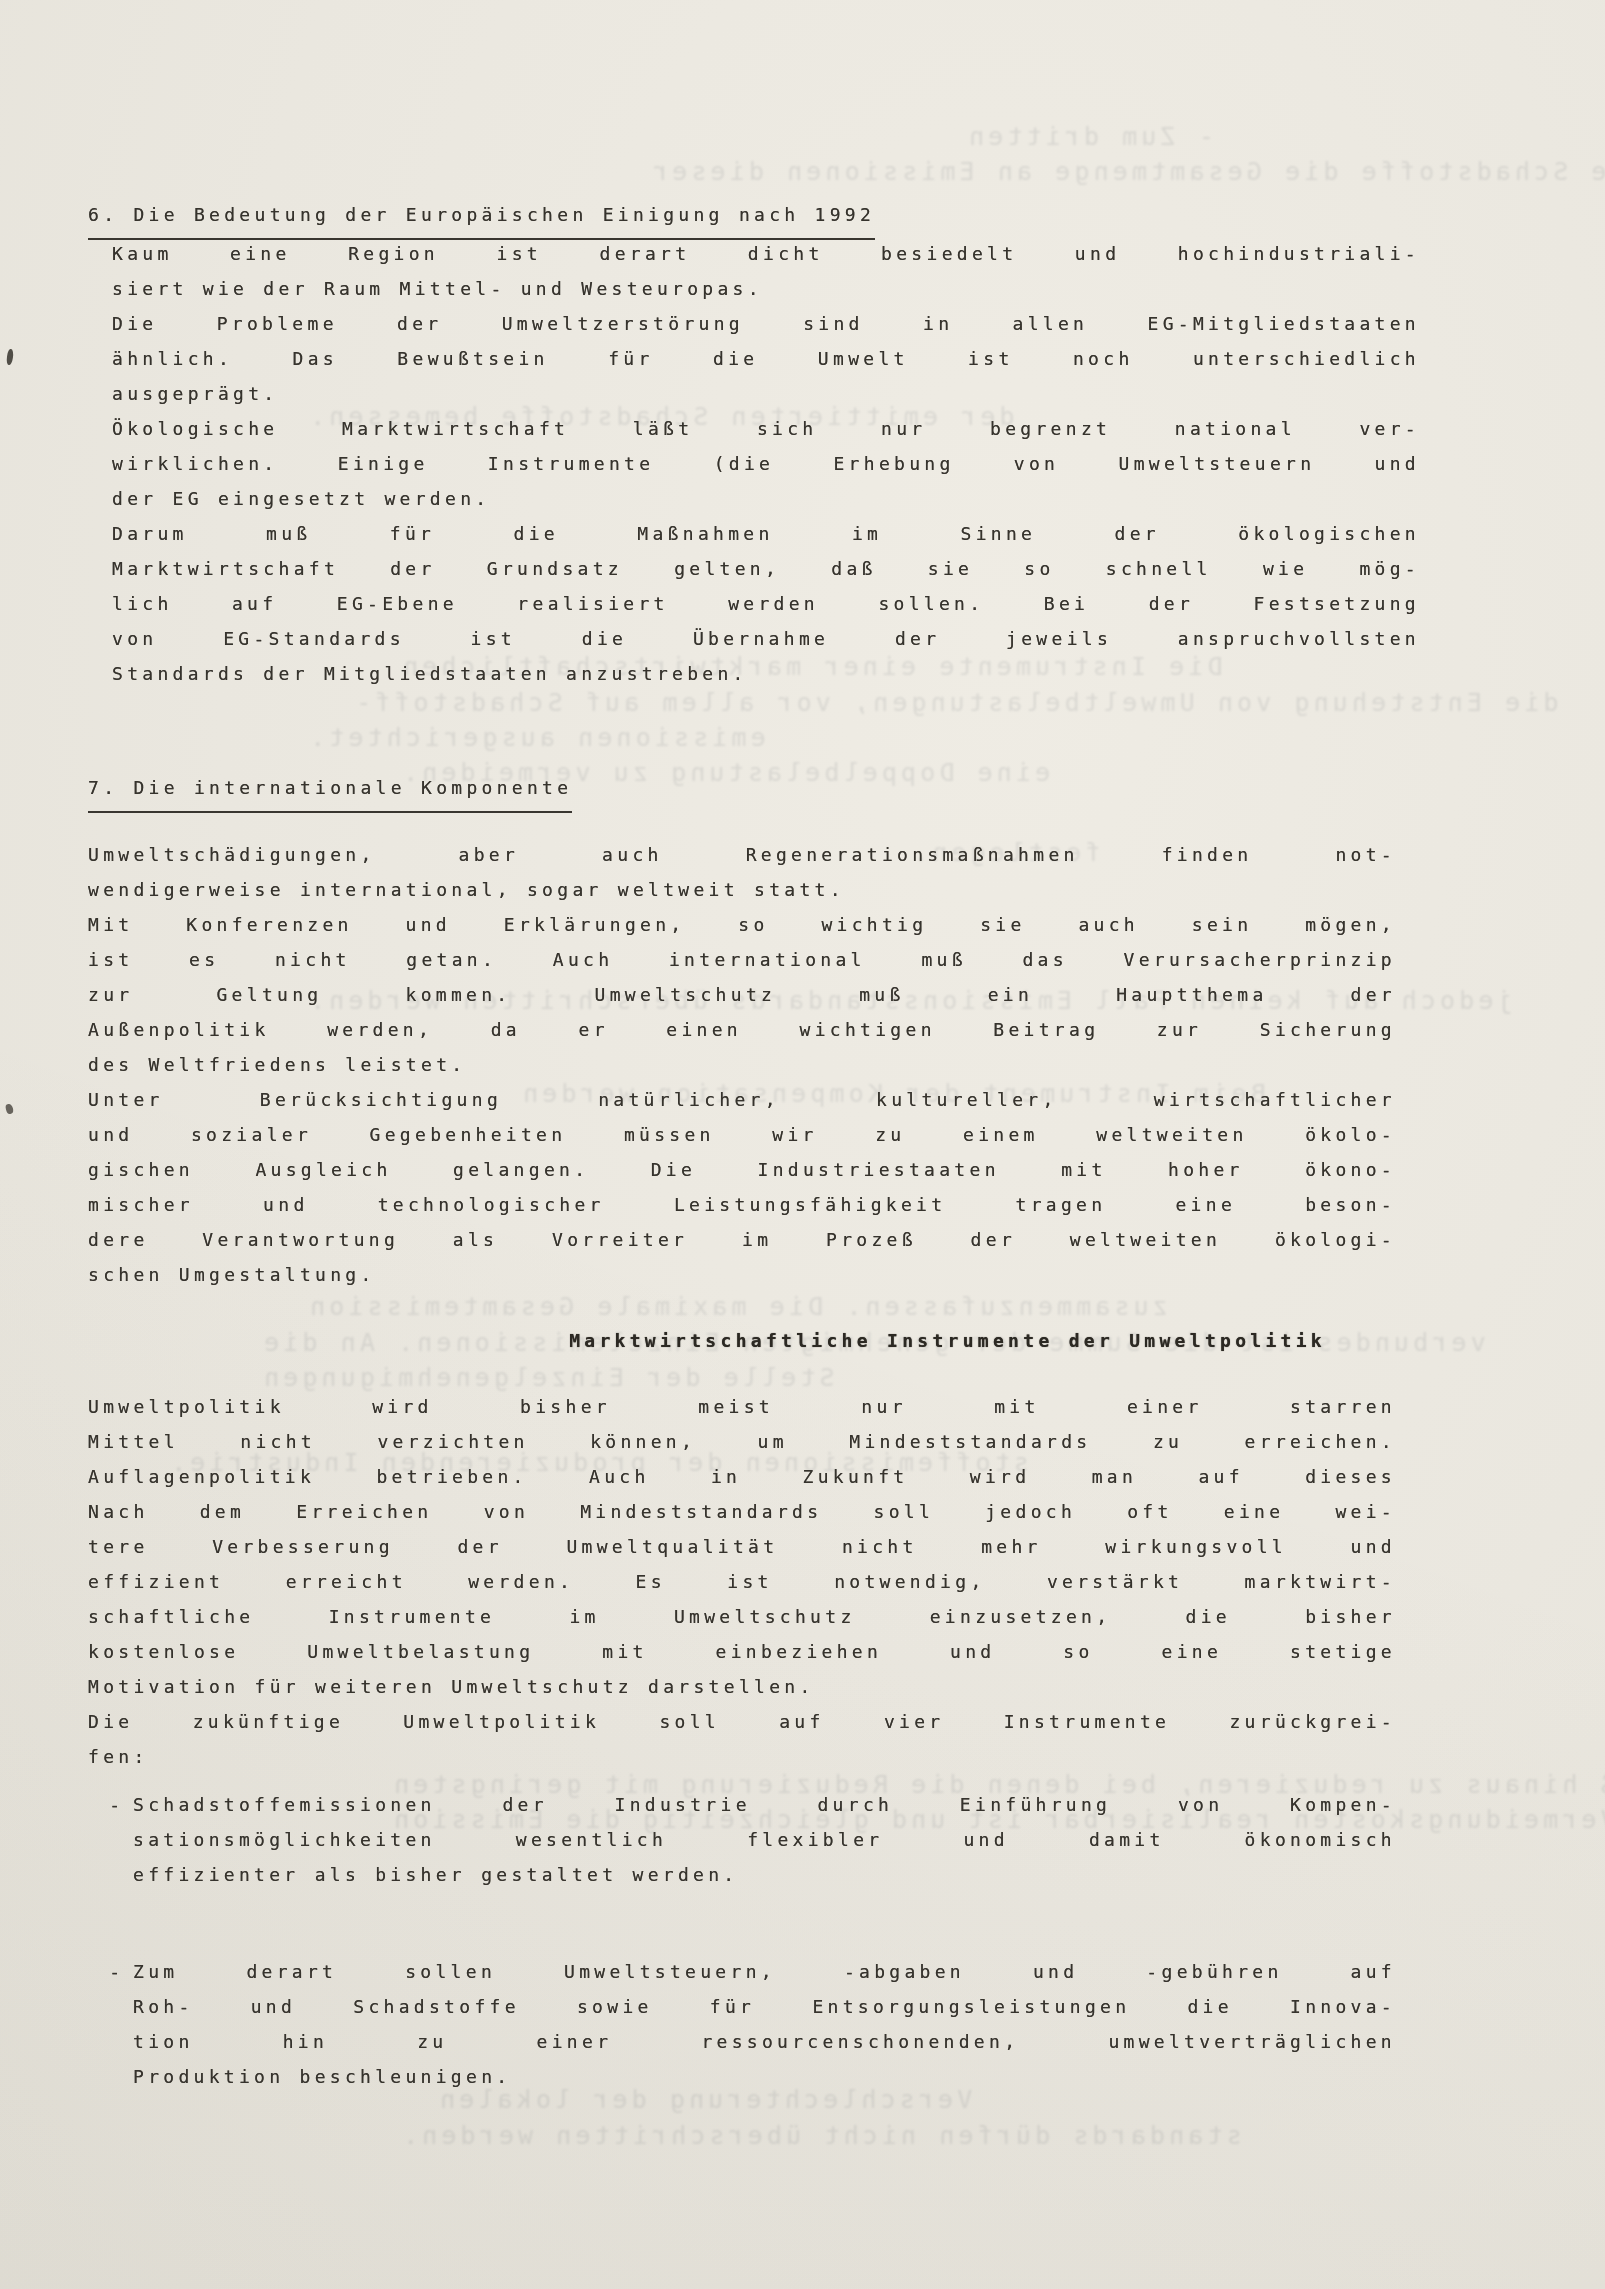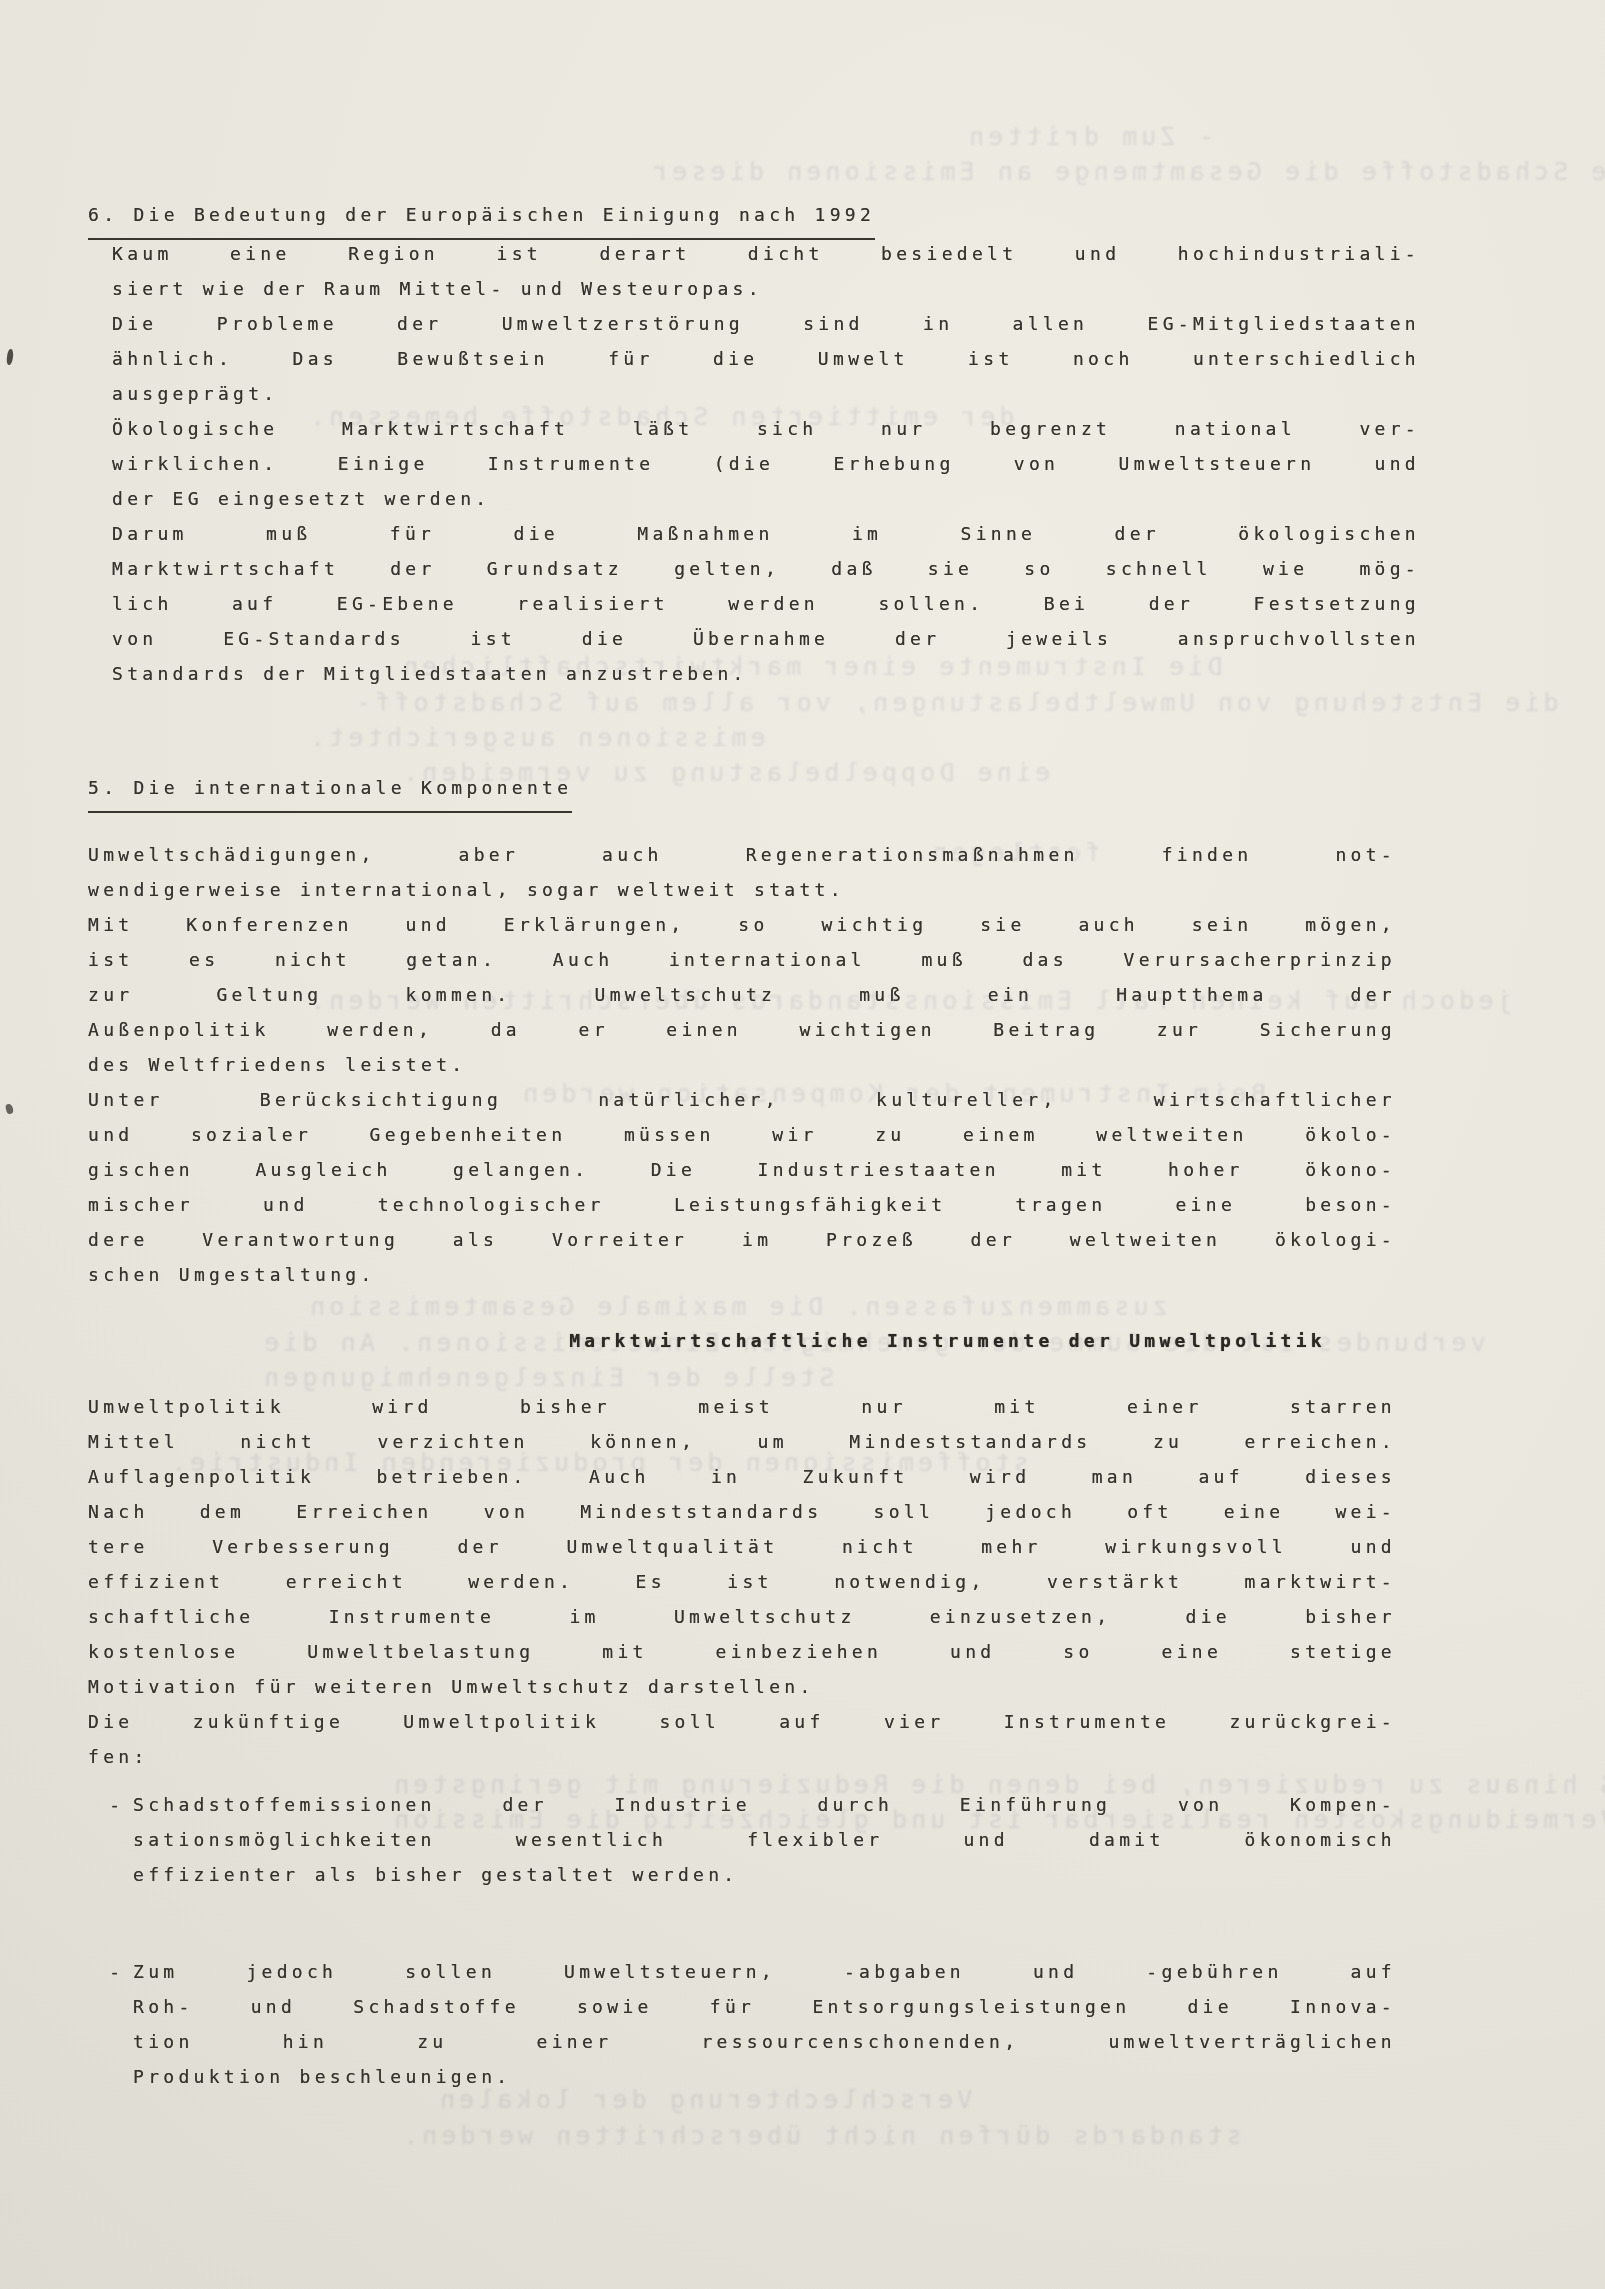--- a/index.html
+++ b/index.html
@@ -82,21 +82,21 @@
         <div class="line short">ausgeprägt.</div>
         <div class="line">Ökologische Marktwirtschaft läßt sich nur begrenzt national ver-</div>
         <div class="line">wirklichen. Einige Instrumente (die Erhebung von Umweltsteuern und</div>
         <div class="line short">der EG eingesetzt werden.</div>
         <div class="line">Darum muß für die Maßnahmen im Sinne der ökologischen</div>
         <div class="line">Marktwirtschaft der Grundsatz gelten, daß sie so schnell wie mög-</div>
         <div class="line">lich auf EG-Ebene realisiert werden sollen. Bei der Festsetzung</div>
         <div class="line">von EG-Standards ist die Übernahme der jeweils anspruchvollsten</div>
         <div class="line short">Standards der Mitgliedstaaten anzustreben.</div>
       </div>
-      <div class="sec heading-ul" style="top: 770px;"><span class="hul">5. Die internationale Komponente</span></div>
+      <div class="sec heading-ul" style="top: 770px;"><span class="hul">7. Die internationale Komponente</span></div>
       <div class="sec para" style="top: 837px;">
         <div class="line">Umweltschädigungen, aber auch Regenerationsmaßnahmen finden not-</div>
         <div class="line short">wendigerweise international, sogar weltweit statt.</div>
         <div class="line">Mit Konferenzen und Erklärungen, so wichtig sie auch sein mögen,</div>
         <div class="line">ist es nicht getan. Auch international muß das Verursacherprinzip</div>
         <div class="line">zur Geltung kommen. Umweltschutz muß ein Hauptthema der</div>
         <div class="line">Außenpolitik werden, da er einen wichtigen Beitrag zur Sicherung</div>
         <div class="line short">des Weltfriedens leistet.</div>
         <div class="line">Unter Berücksichtigung natürlicher, kultureller, wirtschaftlicher</div>
         <div class="line">und sozialer Gegebenheiten müssen wir zu einem weltweiten ökolo-</div>
@@ -123,21 +123,21 @@
         <span class="dash">-</span>
         <div class="blines">
           <div class="line">Schadstoffemissionen der Industrie durch Einführung von Kompen-</div>
           <div class="line">sationsmöglichkeiten wesentlich flexibler und damit ökonomisch</div>
           <div class="line short">effizienter als bisher gestaltet werden.</div>
         </div>
       </div>
       <div class="sec bullet" style="top: 1954px;">
         <span class="dash">-</span>
         <div class="blines">
-          <div class="line">Zum jedoch sollen Umweltsteuern, -abgaben und -gebühren auf</div>
+          <div class="line">Zum derart sollen Umweltsteuern, -abgaben und -gebühren auf</div>
           <div class="line">Roh- und Schadstoffe sowie für Entsorgungsleistungen die Innova-</div>
           <div class="line">tion hin zu einer ressourcenschonenden, umweltverträglichen</div>
           <div class="line short">Produktion beschleunigen.</div>
         </div>
       </div>
     </div>
   <div class="speck speck-1"></div>
   <div class="speck speck-2"></div>
 </div>
 

